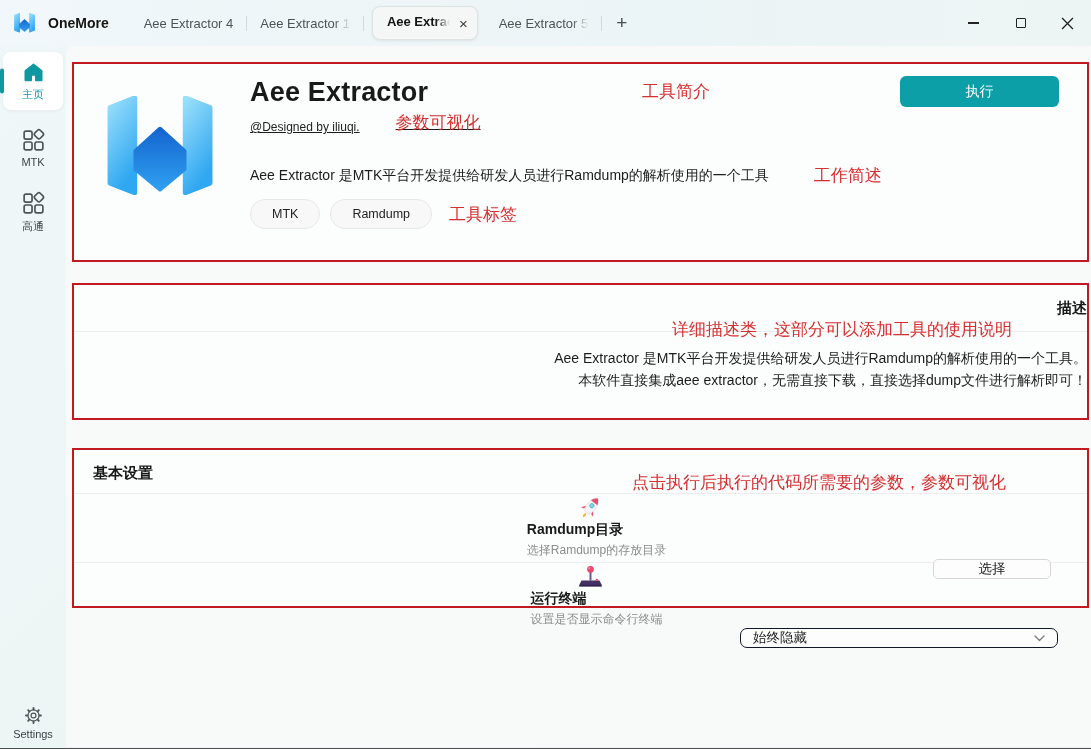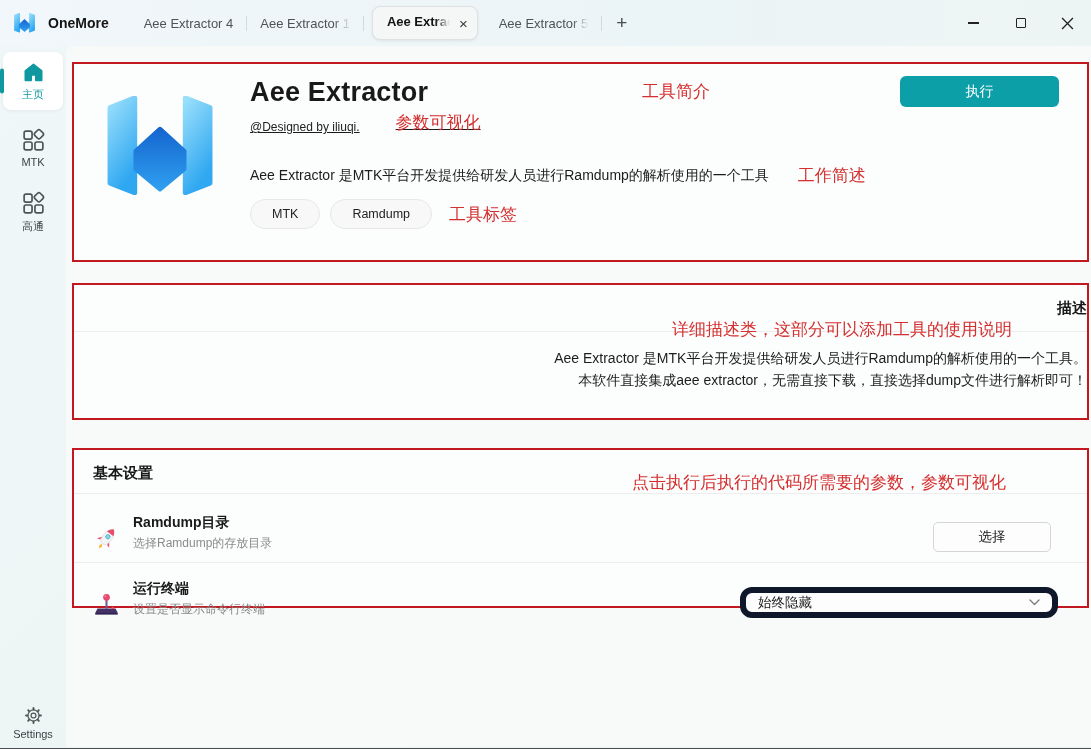--- a/index.html
+++ b/index.html
@@ -65,21 +65,21 @@
   .ann { color:#d52f2f; font-size:17px; white-space:nowrap; }
 
   
   .hero { position:relative; width:100%; height:100%; display:flex; }
   .hero-logo { width:106px; height:106px; margin:32px 0 0 33px; flex:0 0 auto; }
   .hero-main { margin-left:37px; padding-top:13px; position:relative; }
   .hero-title { font-size:27px; font-weight:700; color:#191919; letter-spacing:.2px; }
   .author-row { display:flex; align-items:flex-end; margin-top:3px;text-decoration:underline; }
   .hero-author { font-size:12px; color:#222; }
   .ann-author { margin-left:36px; }
-  .summary-row { display:flex; align-items:center; margin-top:30px; }
+  .summary-row { display:flex; align-items:center; margin-top:30px;gap:16px; }
   .hero-summary { font-size:14px; color:#1c1c1c; }
   .ann-summary { margin-left:29px; }
   .tags-row { display:flex; align-items:center; margin-top:12px; }
   .pill { height:30px; padding:0 21px; margin-right:10px; background:#f8f8f8;
     border:1px solid #e7e7e7; border-radius:16px; display:flex; align-items:center;
     font-size:12.5px; color:#222; }
   .ann-tags { margin-left:7px; }
   .ann-intro { position:absolute; left:568px; top:16px; }
   .run-btn { position:absolute; right:28px; top:12px; width:159px; height:31px;
     background:#0d9fa8; color:#fff; font-size:14px; border:none; border-radius:6px;
@@ -90,32 +90,32 @@
   .sec-header { padding:14px 0 0 19px; font-size:15px; font-weight:700; color:#191919; }
   .sec-divider { height:1px; background:#ededed; }
   .desc-card { position:relative; width:100%; height:100%; }
   .desc-card .sec-divider { margin-top:13px; }
   .ann-desc { position:absolute; left:598px; top:33px; }
   .desc-lines { margin:16px 0 0 19px; font-size:14px; color:#1c1c1c; line-height:21.5px; }
 
   .set-card { position:relative; width:100%; height:100%; }
   .set-card .sec-divider { margin-top:10px; }
   .ann-params { position:absolute; left:558px; top:21px; }
-  .srow { display:flex; align-items:flex-end; padding-left:19px; }
+  .srow { display:flex; align-items:center; padding-left:19px;flex-direction:column; }
   .srow1 { height:58px; } .srow2 { height:55px; }
   .srow-icon { width:27px; height:27px; flex:0 0 auto; }
   .srow-text { margin-left:13px; }
   .srow-title { font-size:14px; font-weight:700; color:#1a1a1a; }
   .srow-sub { font-size:12px; color:#8b8b8b; margin-top:3px; }
   .choose-btn { margin-left:auto; margin-right:36px; width:118px; height:30px;
     background:#fdfdfd; border:1px solid #d6d6d6; border-radius:5px; font-size:13.5px;
     color:#1a1a1a; display:flex; align-items:center; justify-content:center;
     cursor:default; font-family:inherit; }
   .select-box { margin-left:auto; margin-right:29px; width:318px; height:31px;
-    background:#fdfdfd; border:6px solid #0f172a; border-radius:12px; display:flex;
+    background:#fdfdfd; border:1px solid #0f172a; border-radius:7px; display:flex;
     align-items:center; padding:0 12px; font-size:13.5px; color:#1a1a1a; cursor:default; }
   .select-box svg { margin-left:auto; }
 </style>
 </head>
 <body>
 
 <svg width="0" height="0" style="position:absolute">
   <defs>
     <linearGradient id="gBar" x1="0" y1="0" x2="0.35" y2="1">
       <stop offset="0" stop-color="#9be0fb"></stop>

